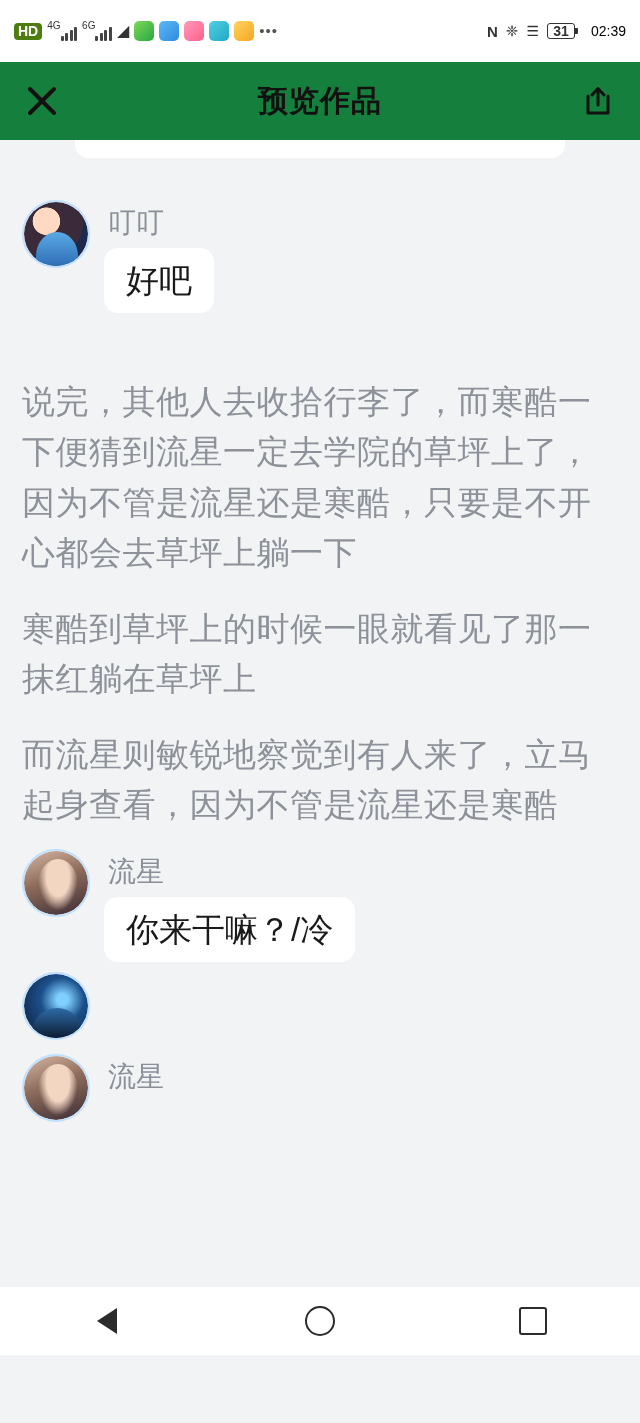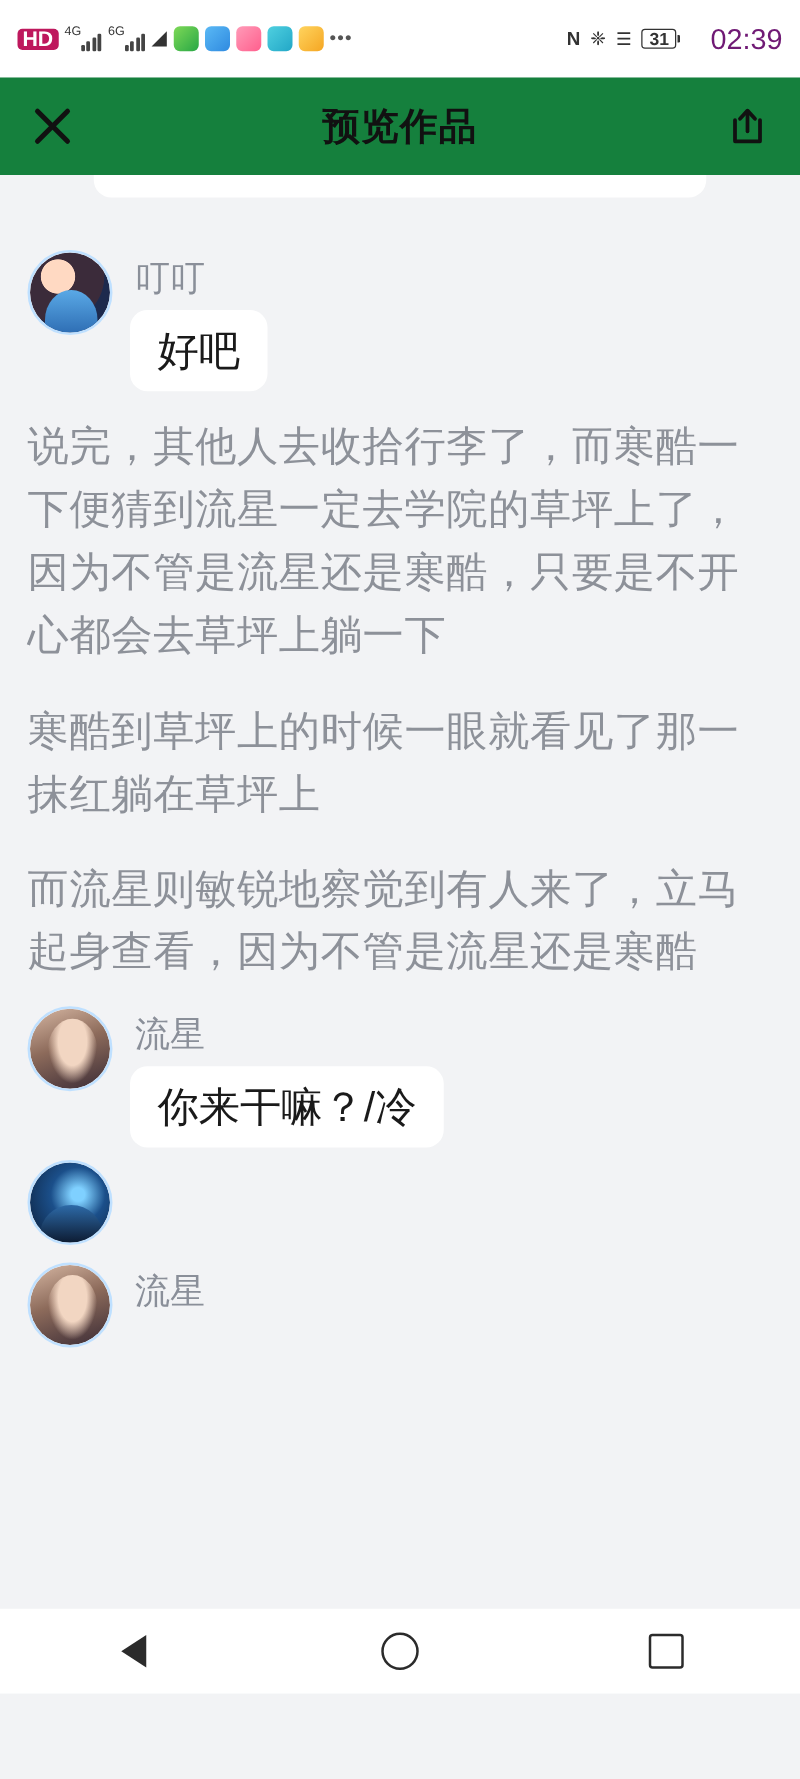--- a/index.html
+++ b/index.html
@@ -24,23 +24,23 @@
     justify-content: space-between;
     padding: 0 14px;
     box-sizing: border-box;
   }
   .status-left {
     display: flex;
     align-items: center;
     gap: 5px;
   }
   .hd-badge {
-    background: #be185d;
+    background: #4d7c0f;
     color: #fff;
-    font-size: 17px;
+    font-size: 14px;
     font-weight: bold;
     border-radius: 4px;
     padding: 1px 4px;
     line-height: 15px;
   }
   .sig-group {
     display: flex;
     align-items: flex-end;
     gap: 1px;
     height: 20px;
@@ -118,21 +118,21 @@
     height: 6px;
     background: #333;
     border-radius: 0 1px 1px 0;
   }
   .battery span {
     font-size: 14px;
     font-weight: bold;
     color: #333;
     line-height: 10px;
   }
-  .clock { font-size: 23px; color: #701a75; margin-left: 19px; }
+  .clock { font-size: 14px; color: #000000; margin-left: 8px; }
 
   
   .title-bar {
     height: 78px;
     background: #15803d;
     display: flex;
     align-items: center;
     justify-content: space-between;
     padding: 0 22px;
     box-sizing: border-box;
@@ -246,21 +246,21 @@
     font-weight: 500;
   }
 
   .narration {
     font-size: 33px;
     line-height: 1.52;
     color: #8d9199;
     margin: 34px 0 0 0;
     letter-spacing: 0.5px;
   }
-  .narration.first { margin-top: 20px; font-family: Liberation Serif, serif; }
+  .narration.first { margin-top: 64px; }
   .narration.gap { margin-top: 26px; }
 
   .spacer-18 { height: 18px; }
   .spacer-10 { height: 10px; }
 
   .cut-row { margin-top: 14px; }
   .cut-row .nickname { margin-bottom: 0; }
 
   
   .nav-bar {

